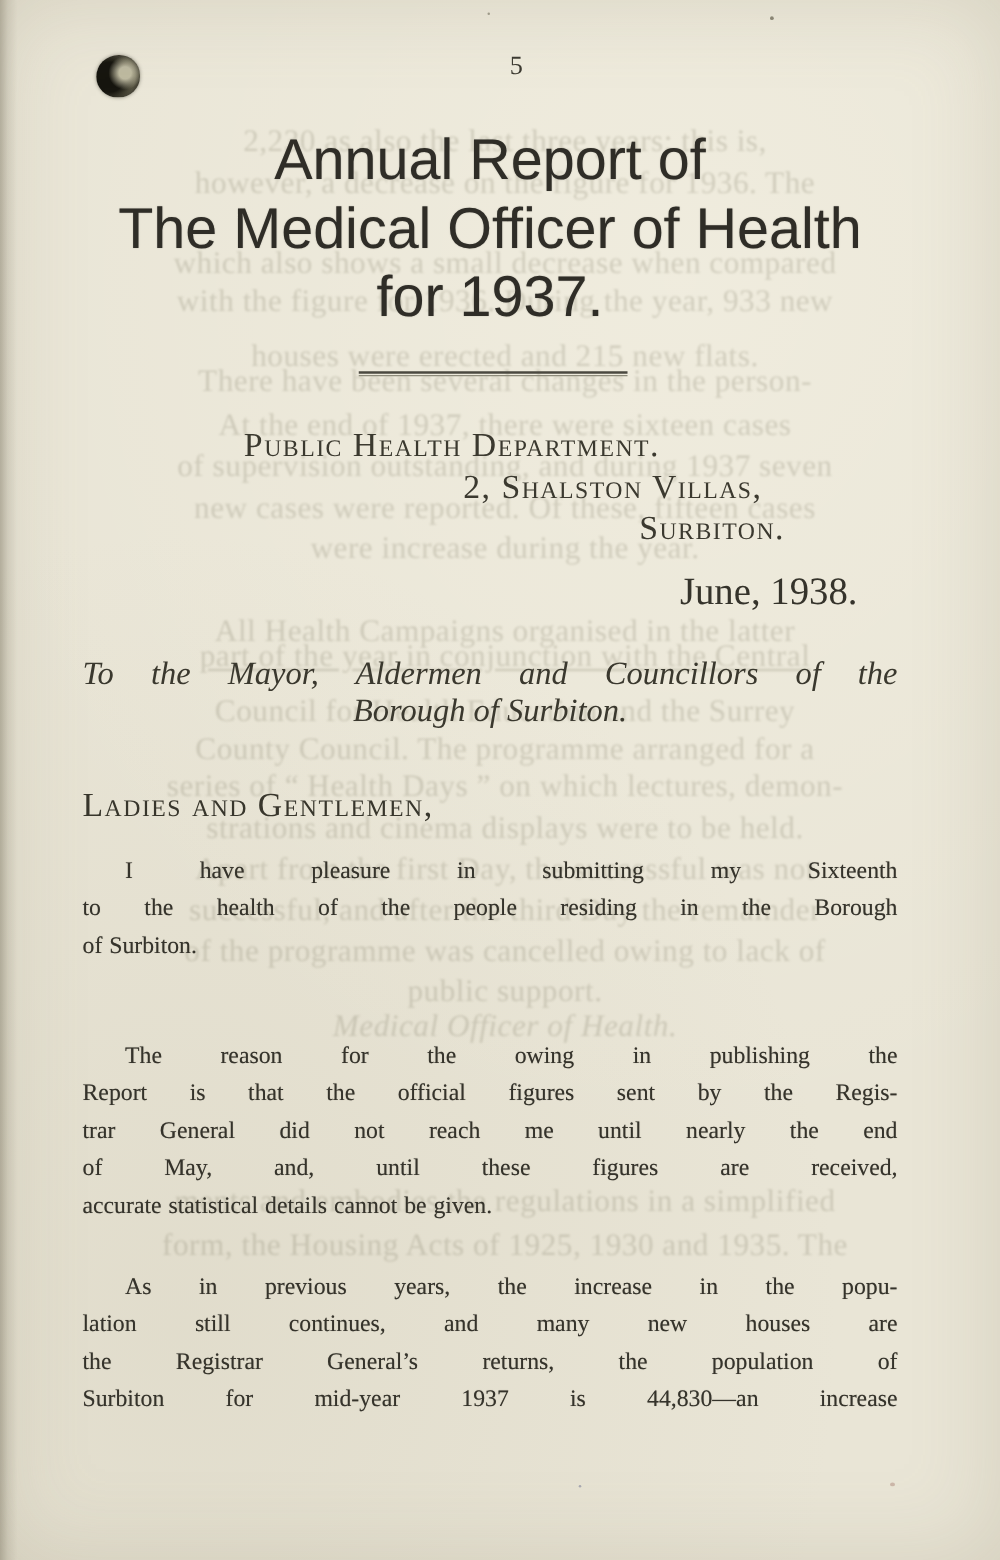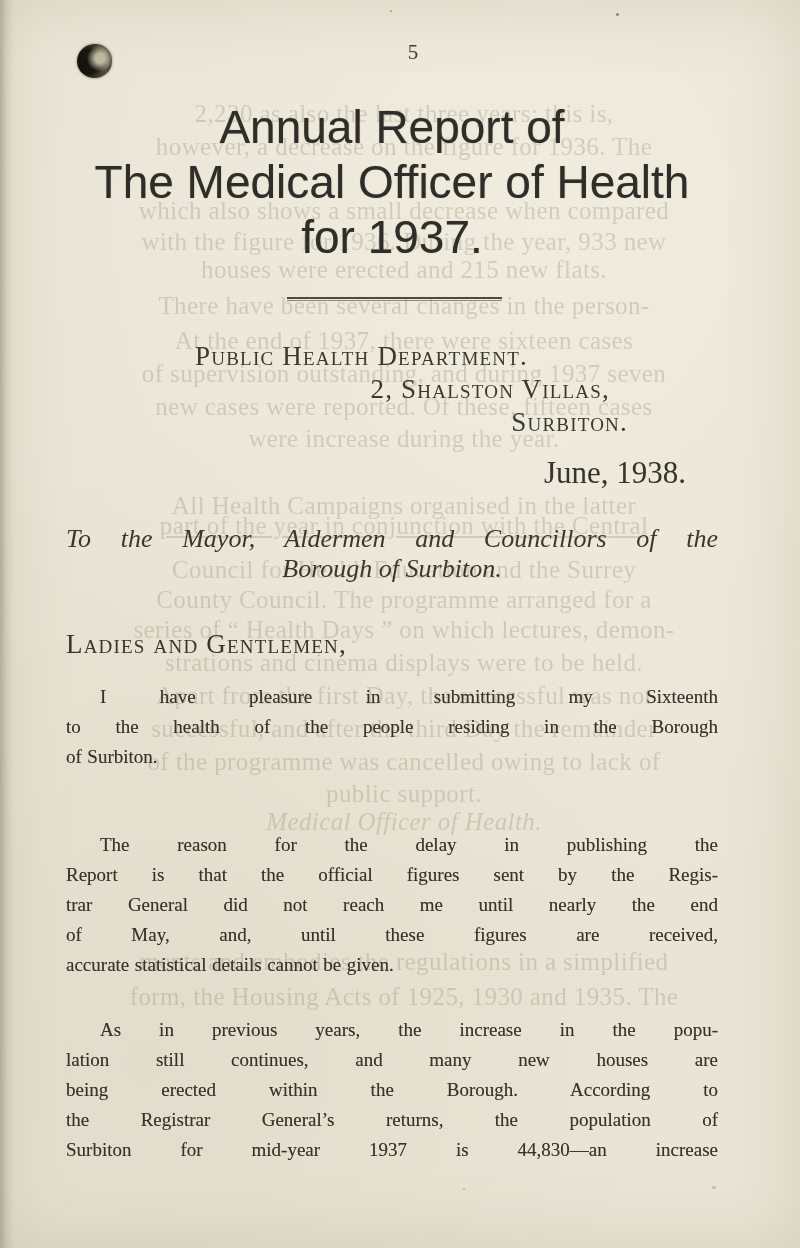--- a/index.html
+++ b/index.html
@@ -77,21 +77,21 @@
 </head>
 <body>
 
 <div class="page">
 
   <div id="ghost-layer">
       <div class="ghost" style="top: 100px;">2,230 as also the last three years; this is,</div>
       <div class="ghost" style="top: 133px;">however, a decrease on the figure for 1936. The</div>
       <div class="ghost" style="top: 197px;">which also shows a small decrease when compared</div>
       <div class="ghost" style="top: 228px;">with the figure for 1936. During the year, 933 new</div>
-      <div class="ghost" style="top: 256px;">houses were erected and 215 new flats.</div>
+      <div class="ghost" style="top: 272px;">houses were erected and 215 new flats.</div>
       <div class="ghost" style="top: 292px;">There have been several changes in the person-</div>
       <div class="ghost" style="top: 327px;">At the end of 1937, there were sixteen cases</div>
       <div class="ghost" style="top: 360px;">of supervision outstanding, and during 1937 seven</div>
       <div class="ghost" style="top: 393px;">new cases were reported. Of these, fifteen cases</div>
       <div class="ghost" style="top: 425px;">were increase during the year.</div>
       <div class="ghost" style="top: 492px;">All Health Campaigns organised in the latter</div>
       <div class="ghost" style="top: 512px; text-decoration: underline;">part of the year in conjunction with the Central</div>
       <div class="ghost" style="top: 556px;">Council for Health Education and the Surrey</div>
       <div class="ghost" style="top: 586px;">County Council. The programme arranged for a</div>
       <div class="ghost" style="top: 616px;">series of “ Health Days ” on which lectures, demon-</div>
@@ -139,30 +139,29 @@
 
   <div class="col greeting">Ladies and Gentlemen,</div>
 
   <div class="col para p1">
     <div class="jl ind">I have pleasure in submitting my Sixteenth</div>
     <div class="jl">to the health of the people residing in the Borough</div>
     <div class="ll">of Surbiton.</div>
   </div>
 
   <div class="col para p2">
-    <div class="jl ind">The reason for the delay in publishing the</div>
+    <div class="jl ind">The reason for the owing in publishing the</div>
     <div class="jl">Report is that the official figures sent by the Regis-</div>
     <div class="jl">trar General did not reach me until nearly the end</div>
     <div class="jl">of May, and, until these figures are received,</div>
     <div class="ll">accurate statistical details cannot be given.</div>
   </div>
 
   <div class="col para p3">
     <div class="jl ind">As in previous years, the increase in the popu-</div>
     <div class="jl">lation still continues, and many new houses are</div>
-    <div class="jl">being erected within the Borough. According to</div>
     <div class="jl">the Registrar General’s returns, the population of</div>
     <div class="jl">Surbiton for mid-year 1937 is 44,830—an increase</div>
   </div>
 
   <div class="edge-left"></div>
   <div class="vignette"></div>
 </div>
 
 </body></html>

